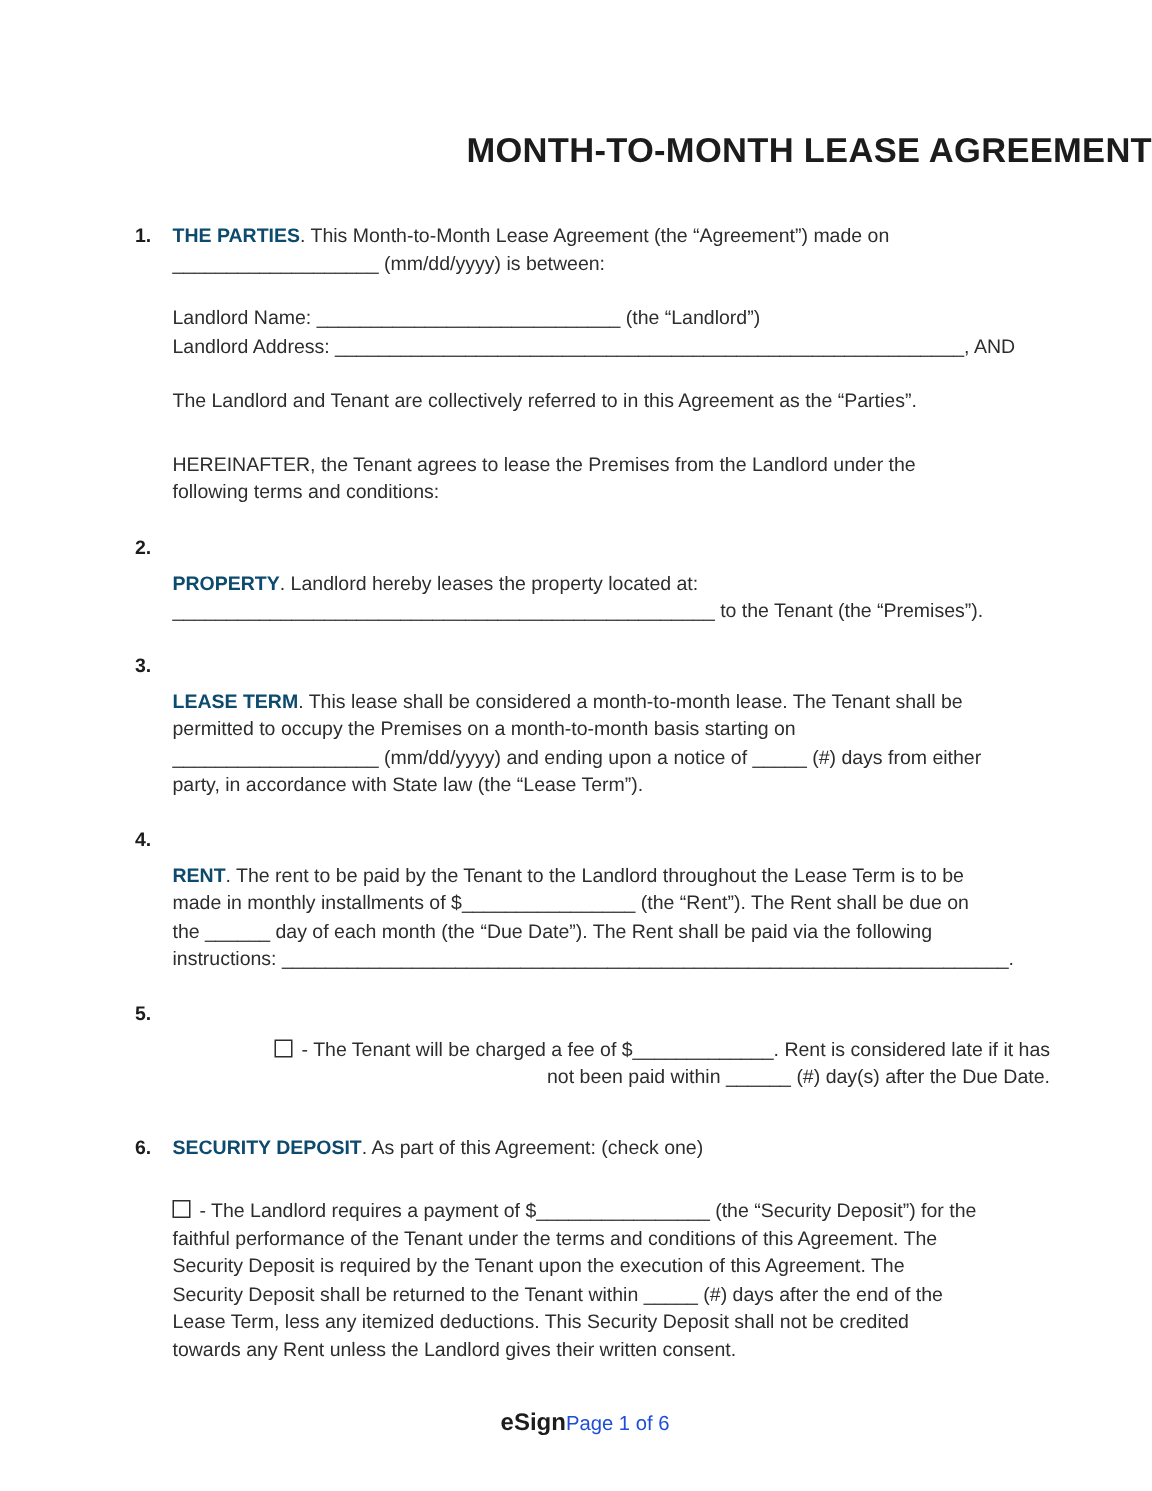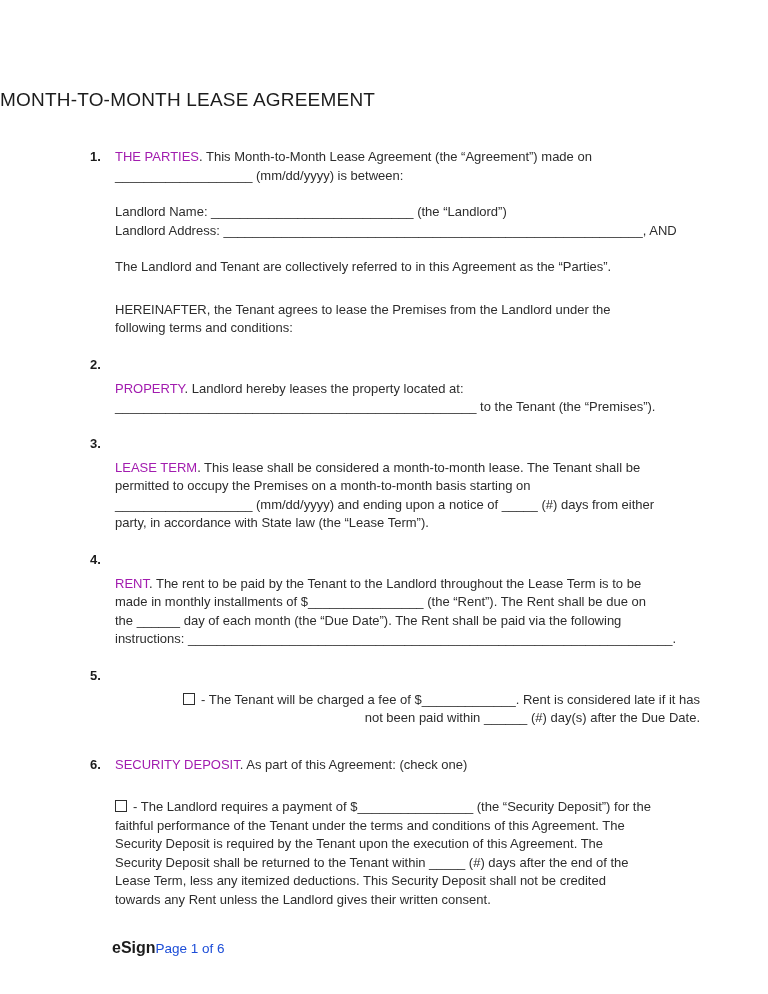--- a/index.html
+++ b/index.html
@@ -12,57 +12,57 @@
     font-family: "Liberation Sans", "DejaVu Sans", sans-serif;
     font-size: 13px;
     line-height: 18.5px;
     color: #2d2d2d;
     overflow: hidden;
     box-sizing: border-box;
     padding-top: 88px;
   }
   .title {
     margin: 0 0 36px 0;
-    text-align: left;
-    font-size: 19px;
+    text-align: right;
+    font-size: 23px;
     line-height: 24px;
-    font-weight: normal;
+    font-weight: bold;
     color: #1c1c1c;
     letter-spacing: 0.2px;
   }
   .content { padding-left: 90px; }
   .section { display: flex; margin-bottom: 18px; }
   .num {
     width: 25px;
     flex: 0 0 25px;
     font-weight: bold;
     color: #1c1c1c;
   }
   .body { flex: 1 1 auto; max-width: 585px; }
   .para { margin: 0 0 18px 0; white-space: pre-line; }
   .para:last-child { margin-bottom: 0; margin-top: 24px; }
   .para.tight { margin-bottom: 10px; text-align: right; }
-  .b { font-weight: normal; color: #a21caf; }
+  .b { font-weight: bold; color: #0c4a6e; }
   .checkbox {
     display: inline-block;
     width: 10px;
     height: 10px;
     border: 1.6px solid #2d2d2d;
     margin-right: 6px;
     position: relative;
     top: 1px;
     background: #ffffff;
   }
   .footer {
     position: absolute;
     left: 112px;
     right: 100px;
     bottom: 36px;
     display: flex;
-    justify-content: flex-start;
+    justify-content: center;
     align-items: baseline;
   }
   .brand { font-weight: bold; font-size: 16px; color: #1c1c1c; }
   .pageno { font-size: 13.5px; color: #1d4ed8; }
 </style>
 </head>
 <body>
 
 <div class="page">
 

